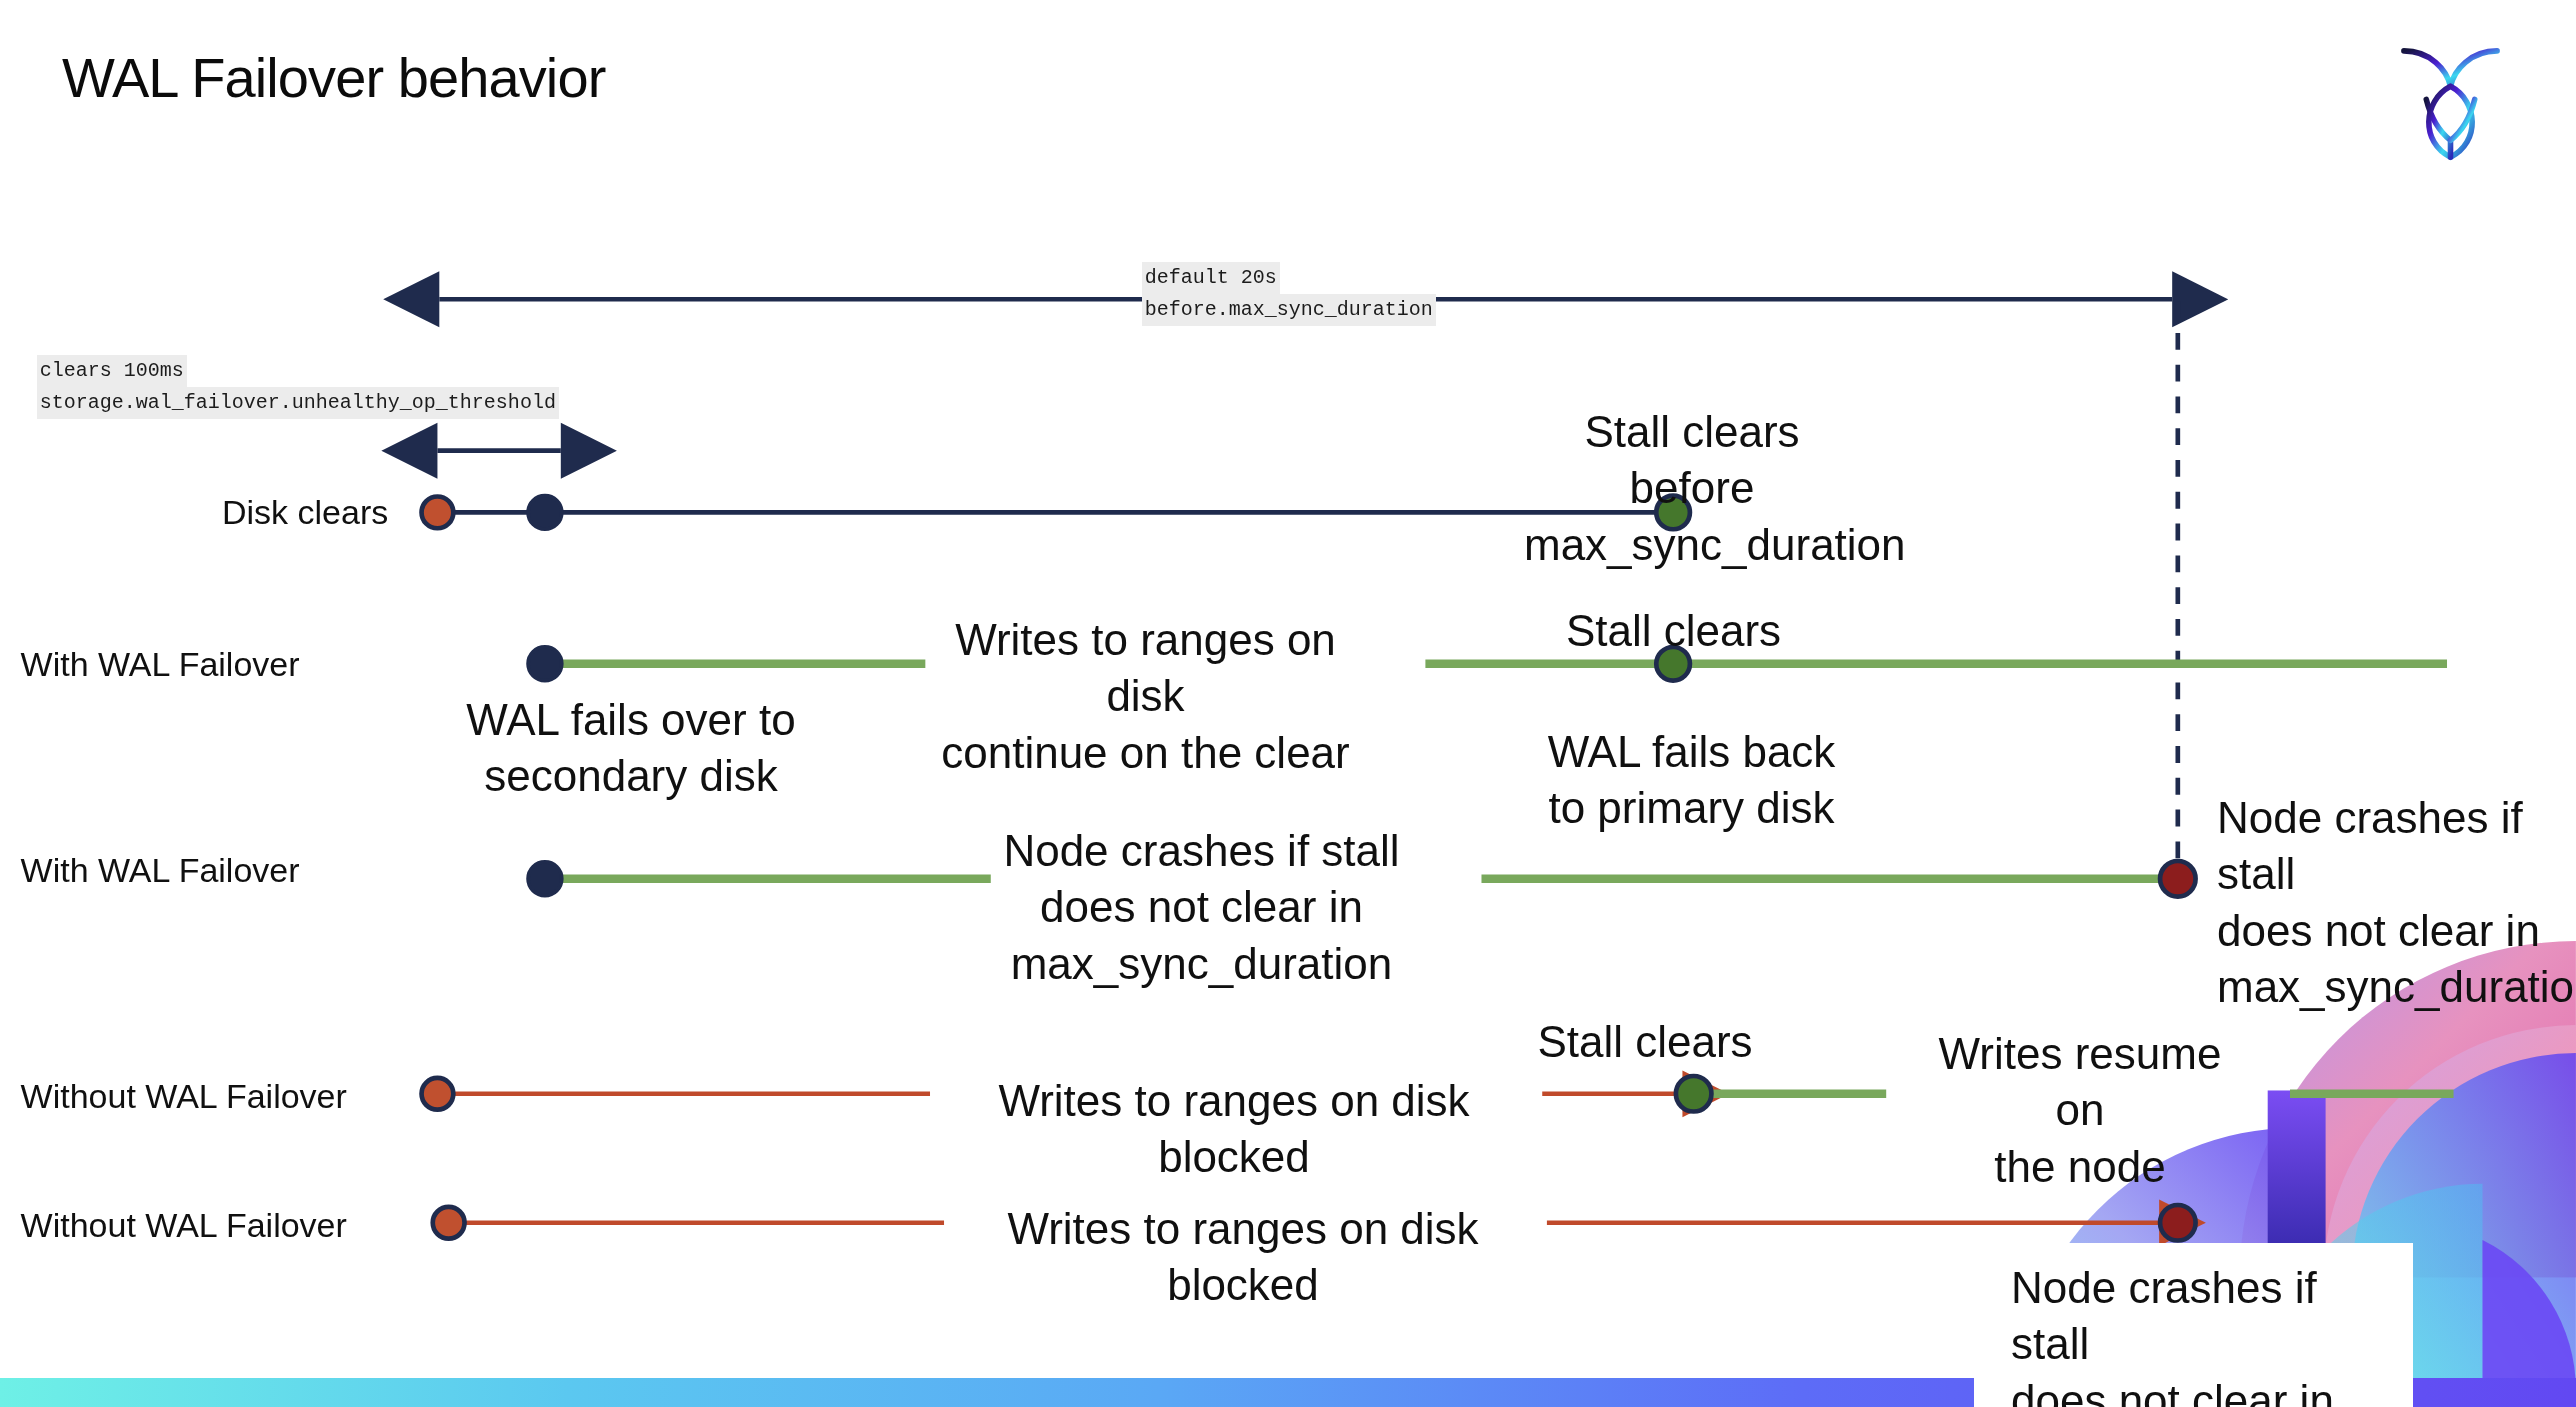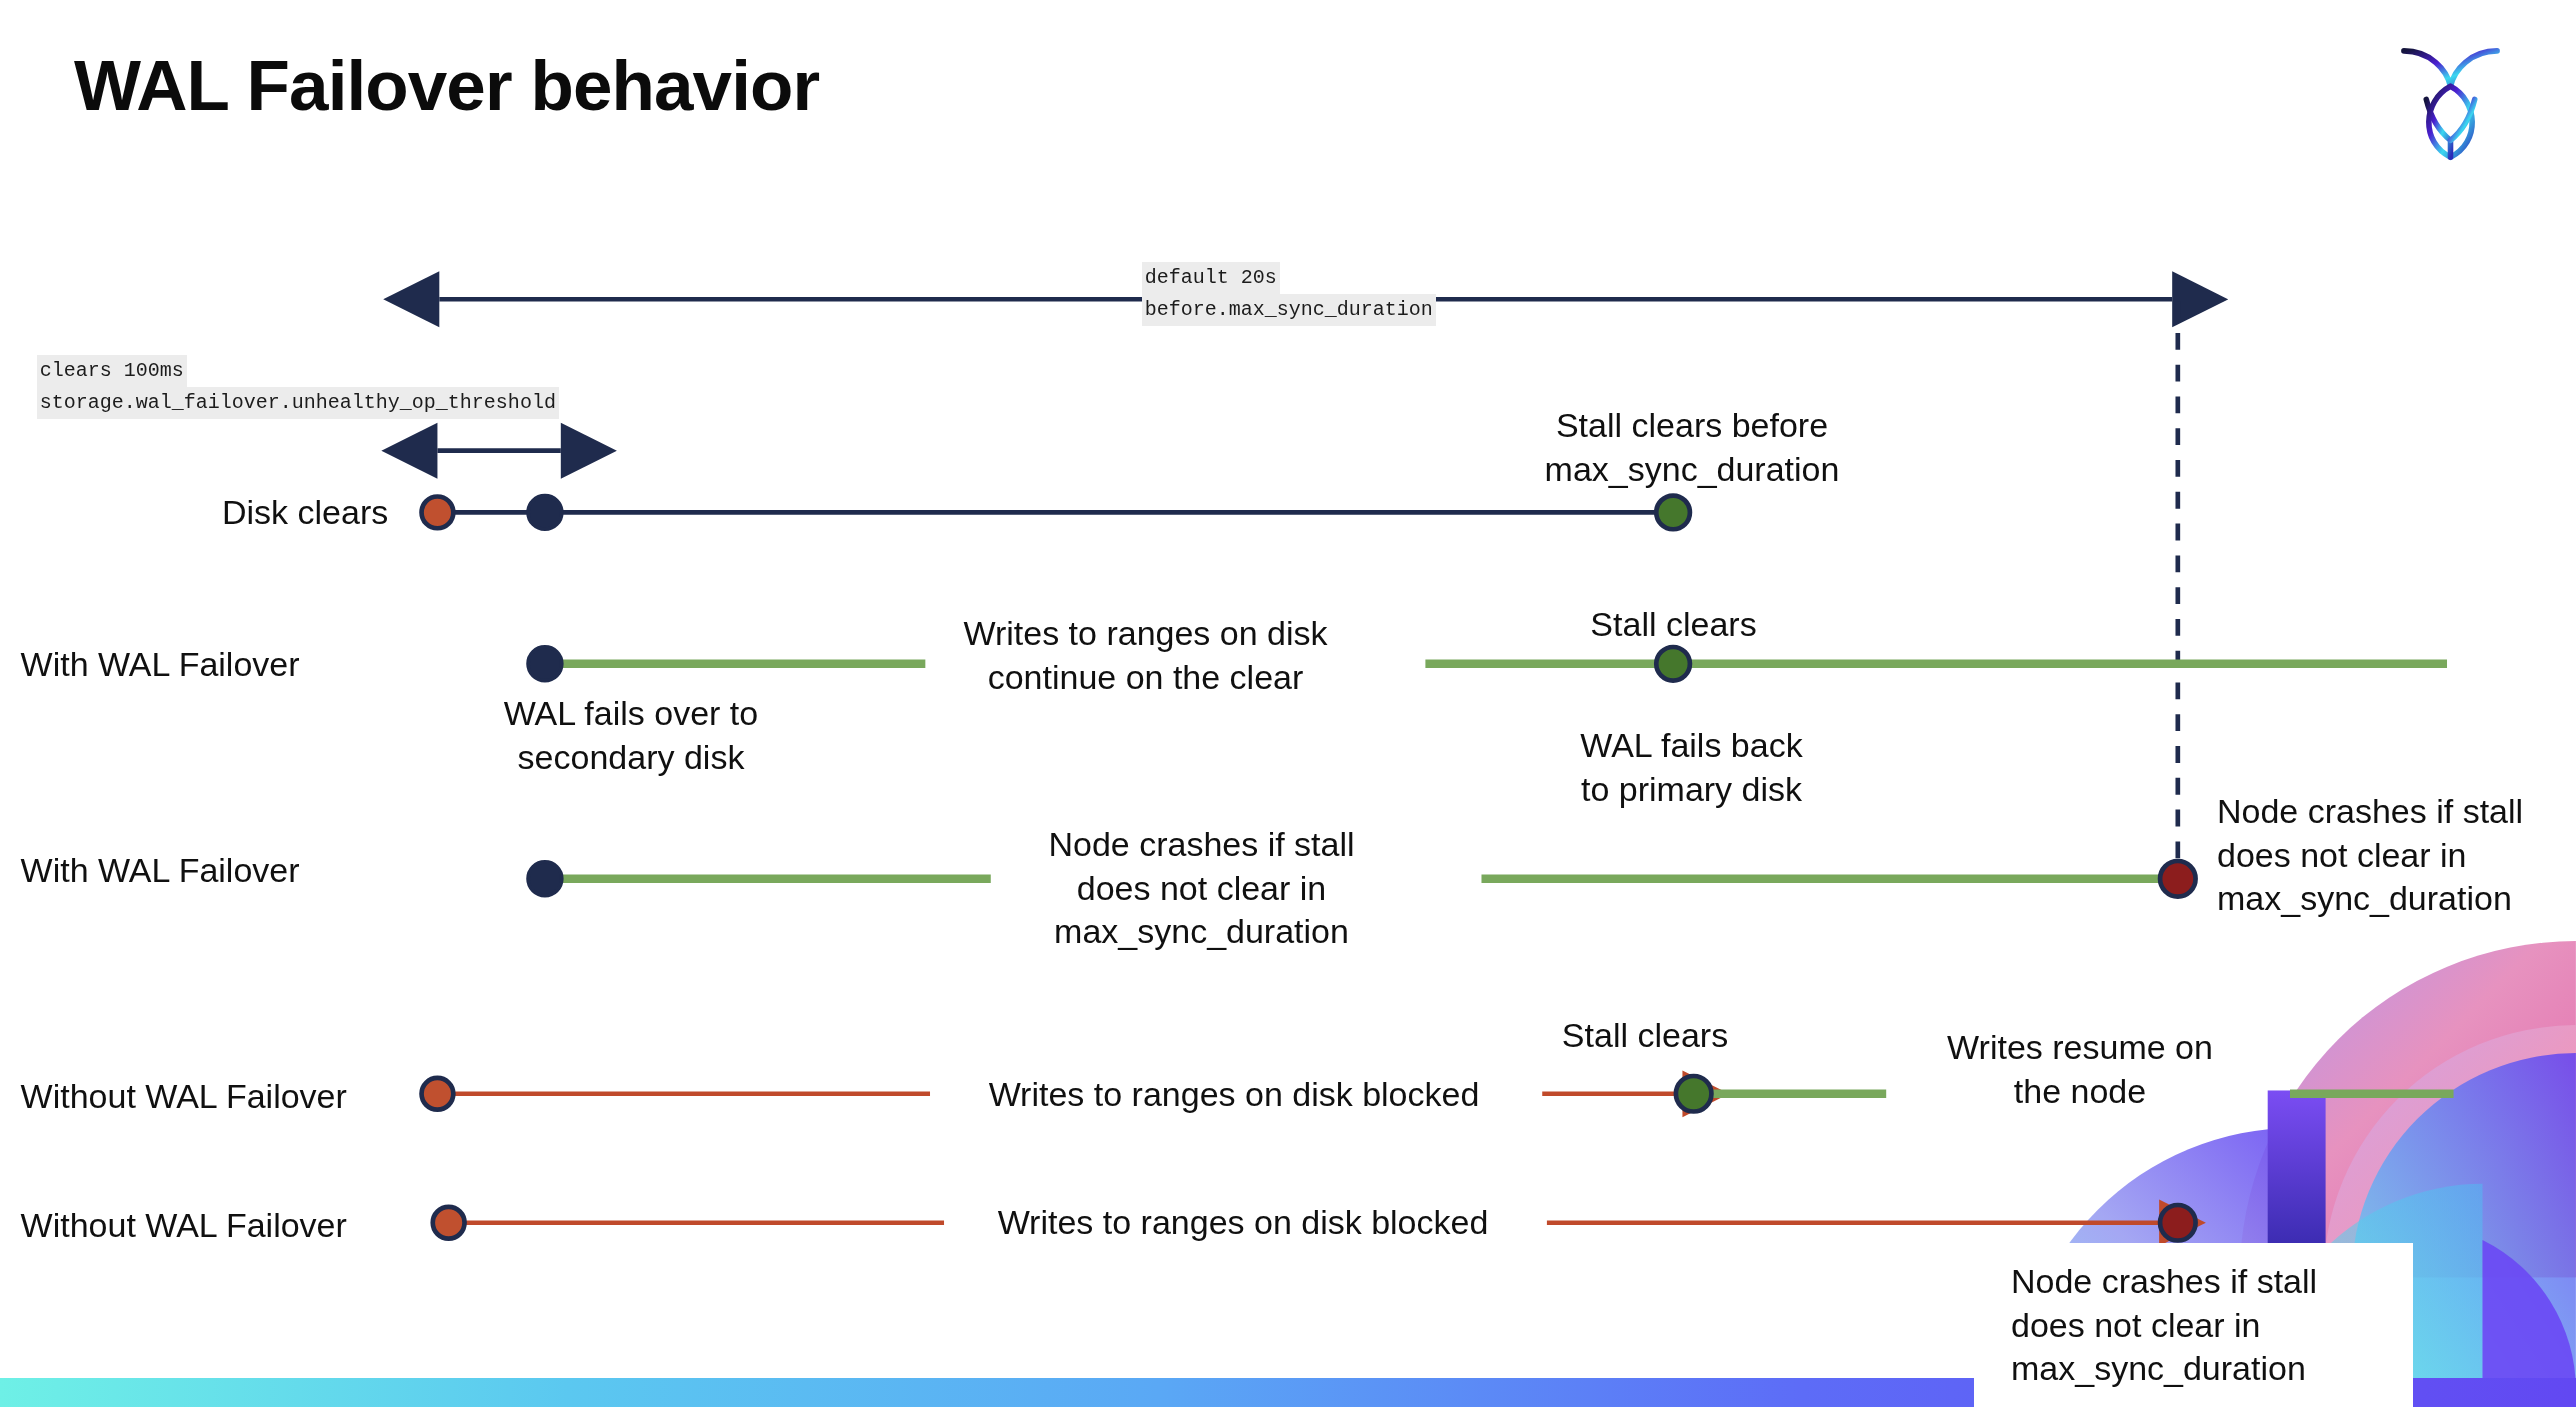--- a/index.html
+++ b/index.html
@@ -21,24 +21,23 @@
     position:absolute;left:0;bottom:0;width:100%;height:30px;
     background:linear-gradient(90deg,#6ef0e6 0%,#5bc8f0 22%,#5aa8f5 45%,#5d6cf7 70%,#6248f2 100%);
   }
 
   
   .logo{position:absolute;left:2389px;top:32px;width:123px;height:131px;}
 
   
   .title{
     position:absolute;left:62px;top:45px;
-    font-size:71px;font-weight:bold;color:#0b0b0b;
+    font-size:56px;font-weight:normal;color:#0b0b0b;
     letter-spacing:-0.9px;white-space:nowrap;
     font-family:"Liberation Sans", sans-serif;
-    margin-left:12px;
   }
 
   
   #diagram{position:absolute;left:0;top:0;width:2576px;height:1408px;}
 
   
   .code-label{
     position:absolute;
     font-family:"Liberation Mono", monospace;
     font-size:20px;color:#1c1c1c;line-height:1.5;
@@ -46,21 +45,21 @@
   }
   .code-label span{background:#ececec;padding:0.9px 2.8px;display:inline-block;}
 
   .row-label{
     position:absolute;
     font-size:34px;color:#101010;white-space:nowrap;
     font-family:"Liberation Sans", sans-serif;
   }
   .annot{
     position:absolute;
-    font-size:34px;color:#101010;line-height:1.28;
+    font-size:44px;color:#101010;line-height:1.28;
     font-family:"Liberation Sans", sans-serif;
     white-space:pre-line;
   }
   .annot.center{text-align:center;}
   .annot.left{text-align:left;}
 
   
   .callout{
     position:absolute;left:1974px;top:1243px;width:439px;height:165px;
     background:#ffffff;

